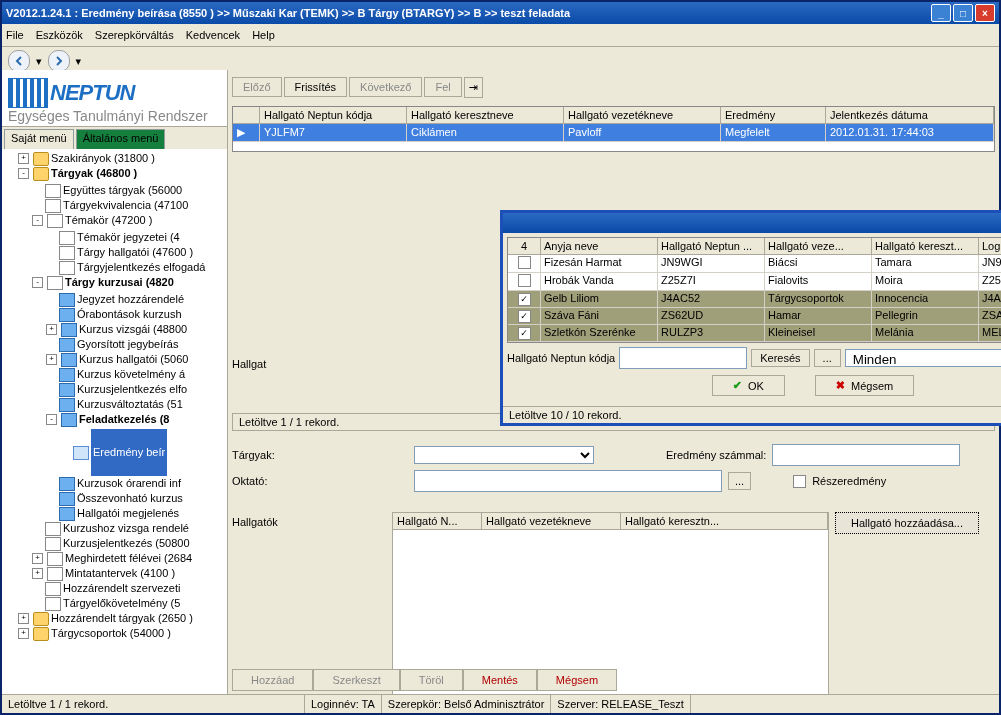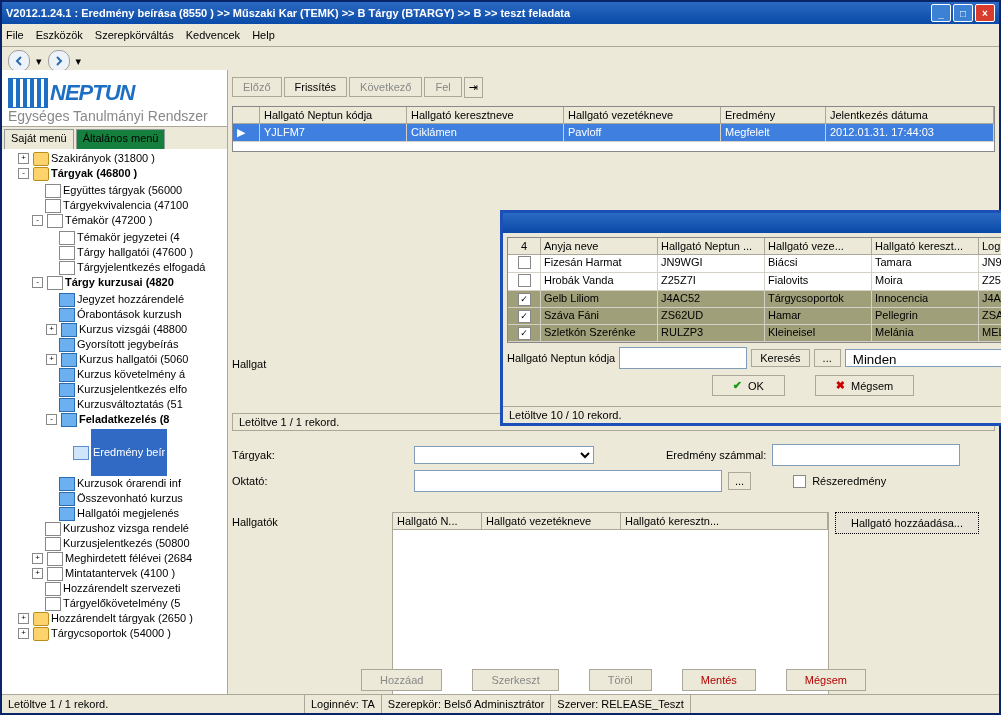--- a/index.html
+++ b/index.html
@@ -56,21 +56,21 @@
 .record-bar{border:1px solid #aca899;background:#ece9d8;padding:2px 6px;margin-top:40px}
 .form-area{position:absolute;top:370px;left:4px;right:4px}
 .form-row{display:flex;align-items:center;margin:4px 0;gap:6px}
 .form-row label{width:80px}
 .hallg-box{position:absolute;top:442px;left:4px;right:4px;height:190px;display:flex}
 .hallg-box .lbl{width:100px;padding-top:4px}
 .hl-grid{border:1px solid #aca899;background:#fff;flex:1;height:100%}
 .hl-buttons{width:160px;padding-left:6px}
 .big-btn{border:1px solid #aca899;background:#ece9d8;padding:4px 6px;width:130px;margin-bottom:4px;text-align:center;cursor:pointer}
 .big-btn.hl{border:1px dotted #000;background:#e8e4d8}
-.bottom-btns{position:absolute;bottom:4px;left:4px;right:4px;display:flex;justify-content:center;gap:30px}
+.bottom-btns{position:absolute;bottom:4px;left:4px;right:4px;display:flex;justify-content:flex-start;}
 .bottom-btns .b{border:1px solid #aca899;background:#ece9d8;padding:4px 18px;cursor:pointer}
 .bottom-btns .b.dis{color:#888}
 .bottom-btns .b.red{color:#b00000}
 .statusbar{position:absolute;bottom:0;left:0;right:0;height:18px;border-top:1px solid #aca899;background:#ece9d8;display:flex;align-items:center;font-size:11px}
 .statusbar>div{padding:0 6px;border-right:1px solid #aca899;height:100%;display:flex;align-items:center}
 
 .modal{position:absolute;top:140px;left:272px;width:620px;border:3px solid #1d4fb8;background:#ece9d8;z-index:10}
 .modal .m-title{height:20px;background:linear-gradient(#2a6ac2,#0a4aa8);display:flex;align-items:center;justify-content:flex-end;padding:0 4px;gap:2px}
 .modal .m-grid{margin:4px;border:1px solid #888;background:#fff}
 .m-gh,.m-gr{display:flex}

